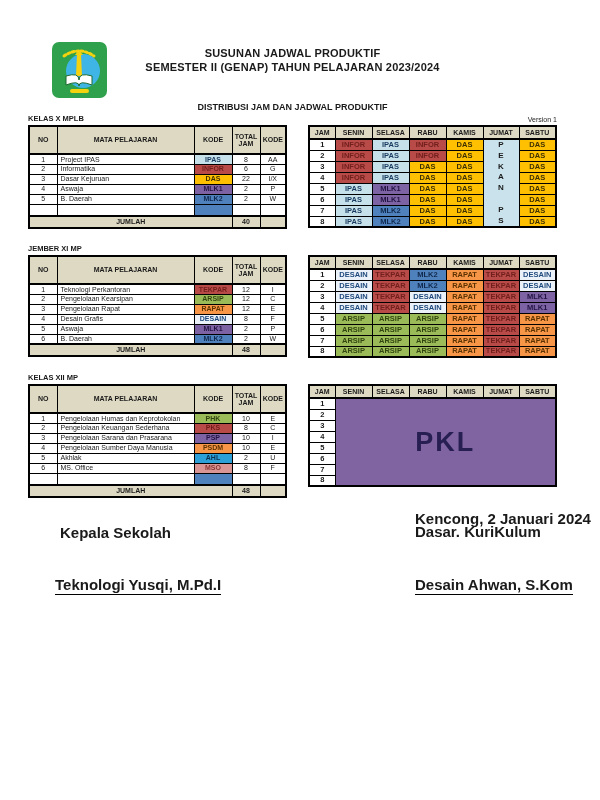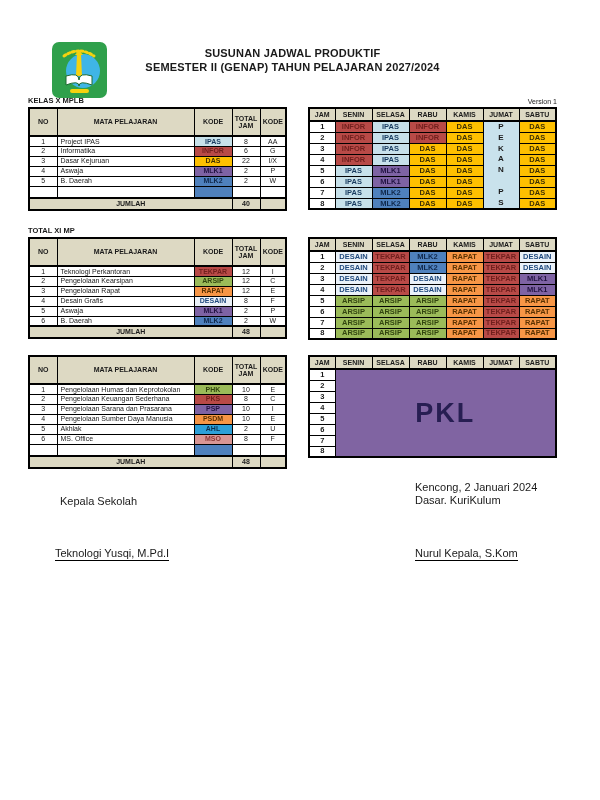--- a/index.html
+++ b/index.html
@@ -40,21 +40,21 @@
   .alloc td.code { font-weight: 700; }
   .alloc tr.blank td { height: 12px; }
   .alloc tr.total td { height: 12px; background: var(--beige); font-weight: 700; border-top: 2px solid #000; }
   .sched { width: 247px; }
   .sched thead th { height: 13px; }
   .sched tbody td { height: 11px; font-weight: 700; font-size: 7.5px; }
   .sched td.jam { background: #fff; }
   .sched td.pekan { white-space: pre-line; font-size: 8px; line-height: 1.35; font-weight: 700; }
   .sched td.pkl { font-size: 27px; font-weight: 700; letter-spacing: 2px; }
   
-  .footer { position: relative; height: 140px; margin-top: 10px; font-size: 11px; font-weight: 400; }
+  .footer { position: relative; height: 140px; margin-top: 10px; font-size: 15px; font-weight: 700; }
   .f-kepala { position: absolute; left: 60px; top: 16px; }
   .f-kencong { position: absolute; left: 415px; top: 2px; }
   .f-waka { position: absolute; left: 415px; top: 15px; }
   .f-name-left { position: absolute; left: 55px; top: 68px; border-bottom: 1.5px solid #000; padding-bottom: 1px; }
   .f-name-right { position: absolute; left: 415px; top: 68px; border-bottom: 1.5px solid #000; padding-bottom: 1px; }
 </style>
 </head>
 <body>
 
 <div class="page">
@@ -64,24 +64,25 @@
       <rect x="0" y="0" width="55" height="56" rx="7" fill="#2fa04b"></rect>
       <circle cx="31" cy="29" r="17" fill="#3fb5e6"></circle>
       <path d="M25 12 L29 12 L30 34 L24 34 Z" fill="#f5d20f"></path>
       <path d="M27 8 L31 13 L23 13 Z" fill="#f5d20f"></path>
       <path d="M14 34 Q27 30 27 38 Q27 30 40 34 L40 43 Q27 38 27 44 Q27 38 14 43 Z" fill="#ffffff" stroke="#1d6b31" stroke-width="1"></path>
       <path d="M12 14 Q27 4 42 14" fill="none" stroke="#f5d20f" stroke-width="3" stroke-linecap="round" stroke-dasharray="2 2.5"></path>
       <rect x="18" y="47" width="19" height="4" rx="2" fill="#f5d20f"></rect>
     </svg>
     <div class="titles">
       <div>SUSUNAN JADWAL PRODUKTIF</div>
-      <div>SEMESTER II (GENAP) TAHUN PELAJARAN 2027/2024</div>
+      <div>SEMESTER II (GENAP) TAHUN PELAJARAN 2023/2024</div>
     </div>
   </div>
 
+  <div class="subtitle">DISTRIBUSI JAM DAN JADWAL PRODUKTIF</div>
 
   <div class="content">
 
     <div class="section">
       <div class="section-head">
         <span class="sec-label">KELAS X MPLB</span>
         <span class="version">Version 1</span>
       </div>
       <div class="tables">
         <div class="alloc-slot">
@@ -249,21 +250,21 @@
                   <td style="background: rgb(254, 192, 0); color: rgb(63, 48, 0);">DAS</td>
                 </tr>
               </tbody>
             </table>
           </div>
       </div>
     </div>
 
     <div class="section">
       <div class="section-head">
-        <span class="sec-label">TOTAL XI MP</span>
+        <span class="sec-label">JEMBER XI MP</span>
         <span class="version"></span>
       </div>
       <div class="tables">
         <div class="alloc-slot">
             <table class="tbl alloc">
               <colgroup>
                 <col style="width: 28px;">
                 <col style="width: 137px;">
                 <col style="width: 38px;">
                 <col style="width: 28px;">
@@ -424,20 +425,24 @@
                   <td style="background: rgb(184, 74, 71); color: rgb(112, 31, 29);">TEKPAR</td>
                   <td style="background: rgb(247, 150, 70); color: rgb(91, 50, 0);">RAPAT</td>
                 </tr>
               </tbody>
             </table>
           </div>
       </div>
     </div>
 
     <div class="section">
+      <div class="section-head">
+        <span class="sec-label">KELAS XII MP</span>
+        <span class="version"></span>
+      </div>
       <div class="tables">
         <div class="alloc-slot">
             <table class="tbl alloc">
               <colgroup>
                 <col style="width: 28px;">
                 <col style="width: 137px;">
                 <col style="width: 38px;">
                 <col style="width: 28px;">
                 <col style="width: 26px;">
               </colgroup>
@@ -562,16 +567,16 @@
       </div>
     </div>
 
   </div>
 
   <div class="footer">
     <div class="f-kencong">Kencong, 2 Januari 2024</div>
     <div class="f-kepala">Kepala Sekolah</div>
     <div class="f-waka">Dasar. KuriKulum</div>
     <div class="f-name-left">Teknologi Yusqi, M.Pd.I</div>
-    <div class="f-name-right">Nurul Kepala, S.Kom</div>
+    <div class="f-name-right">Desain Ahwan, S.Kom</div>
   </div>
 
 </div>
 
 </body></html>

